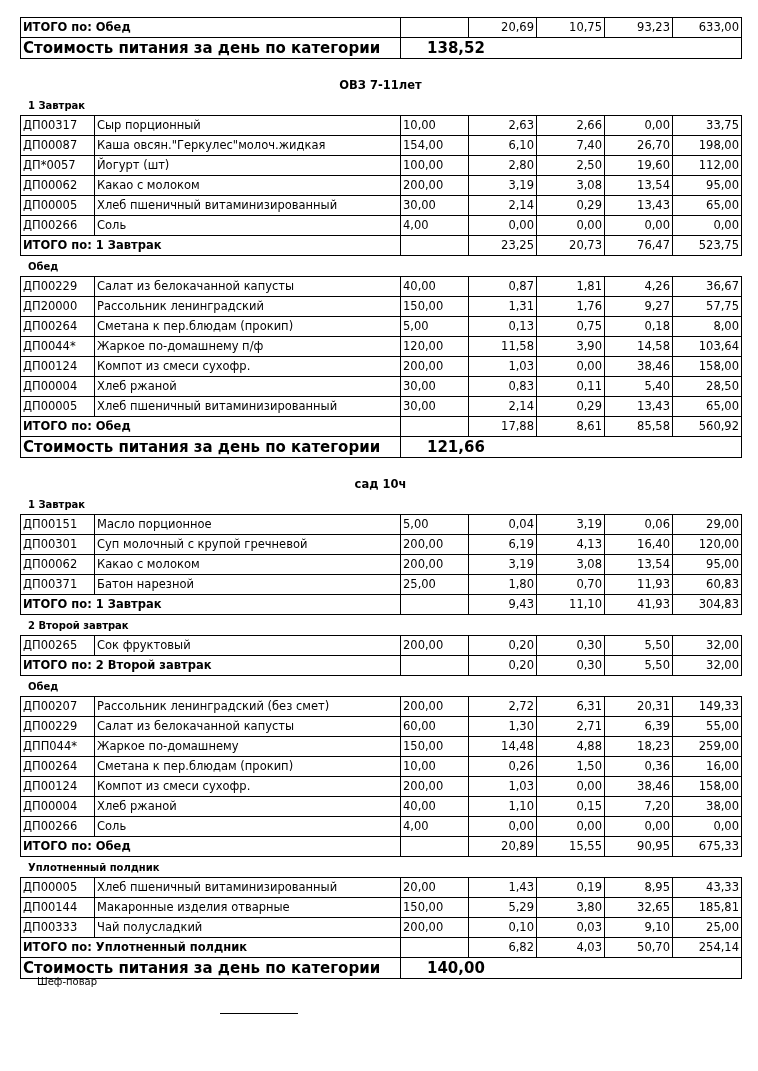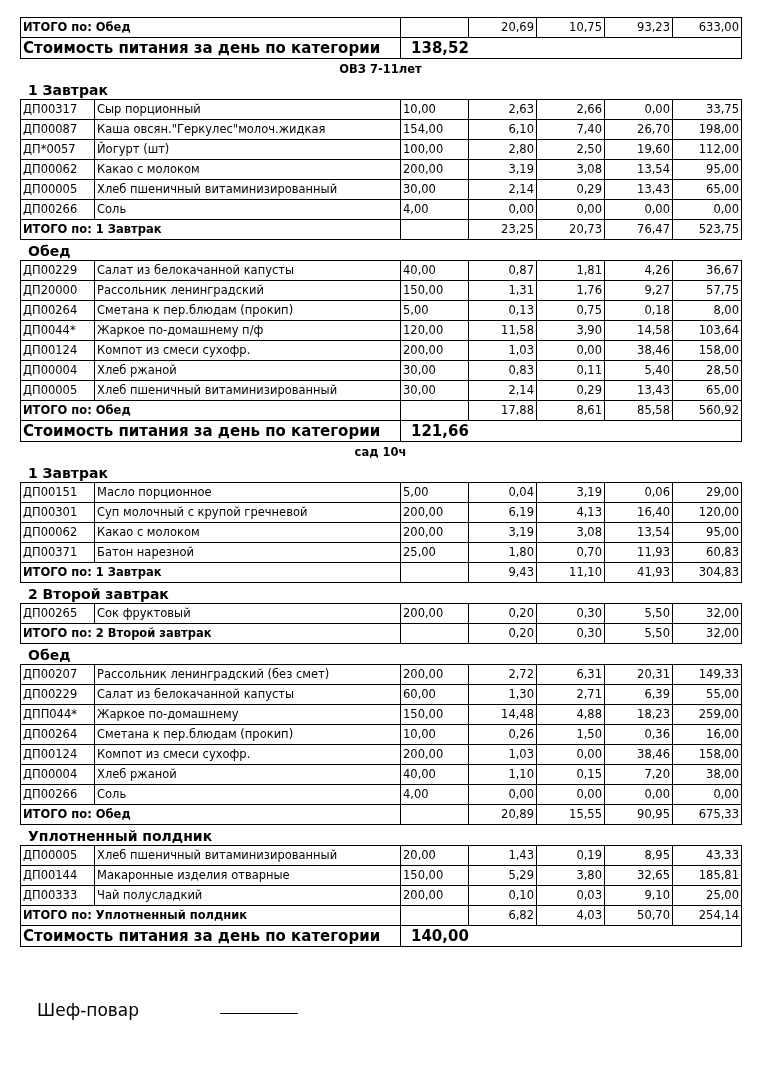--- a/index.html
+++ b/index.html
@@ -5,24 +5,24 @@
   html, body { margin:0; padding:0; background:#ffffff; }
   body { width:758px; height:1071px; position:relative; font-family:"DejaVu Sans", sans-serif; color:#000; overflow:hidden; }
   .page { position:absolute; left:20px; top:17px; width:721px; }
   table { border-collapse:collapse; width:721px; table-layout:fixed;border-radius:15px; }
   td { border:1px solid #000; font-size:11.5px; height:19px; padding:0 2px; white-space:nowrap; overflow:hidden; line-height:19px; }
   td.num { text-align:right; }
   td.qty { text-align:left; }
   .total td { font-weight:bold; }
   .total td.num { font-weight:normal; }
   .cost td { font-weight:bold; font-size:15px; height:20px; line-height:20px; }
-  .cost td.costval { padding-left:10px; }
-  .cat-title { text-align:center; font-weight:bold; font-size:11.5px; height:20px; line-height:20px; margin-left:0; }
-  .meal-title { font-weight:bold; font-size:14px; height:20px; line-height:22px; padding-left:8px; }
-  .footer { position:absolute; left:37px; top:1000px; font-size:17px; }
+  .cost td.costval { padding-left:26px; }
+  .cat-title { text-align:center; font-weight:bold; font-size:11.5px; height:20px; line-height:20px; margin-left:0;margin-top:16px; }
+  .meal-title { font-weight:bold; font-size:10px; height:20px; line-height:22px; padding-left:8px; }
+  .footer { position:absolute; left:37px; top:976px; font-size:10px; }
   .sigline { position:absolute; left:220px; top:1013px; width:78px; border-bottom:1px solid #000; }
   col.c0 { width:74px; } col.c1 { width:306px; } col.c2 { width:68px; }
   col.c3 { width:68px; } col.c4 { width:68px; } col.c5 { width:68px; } col.c6 { width:69px; }
 </style>
 </head>
 <body>
 
 <div class="page">
   <table>
     <colgroup>

